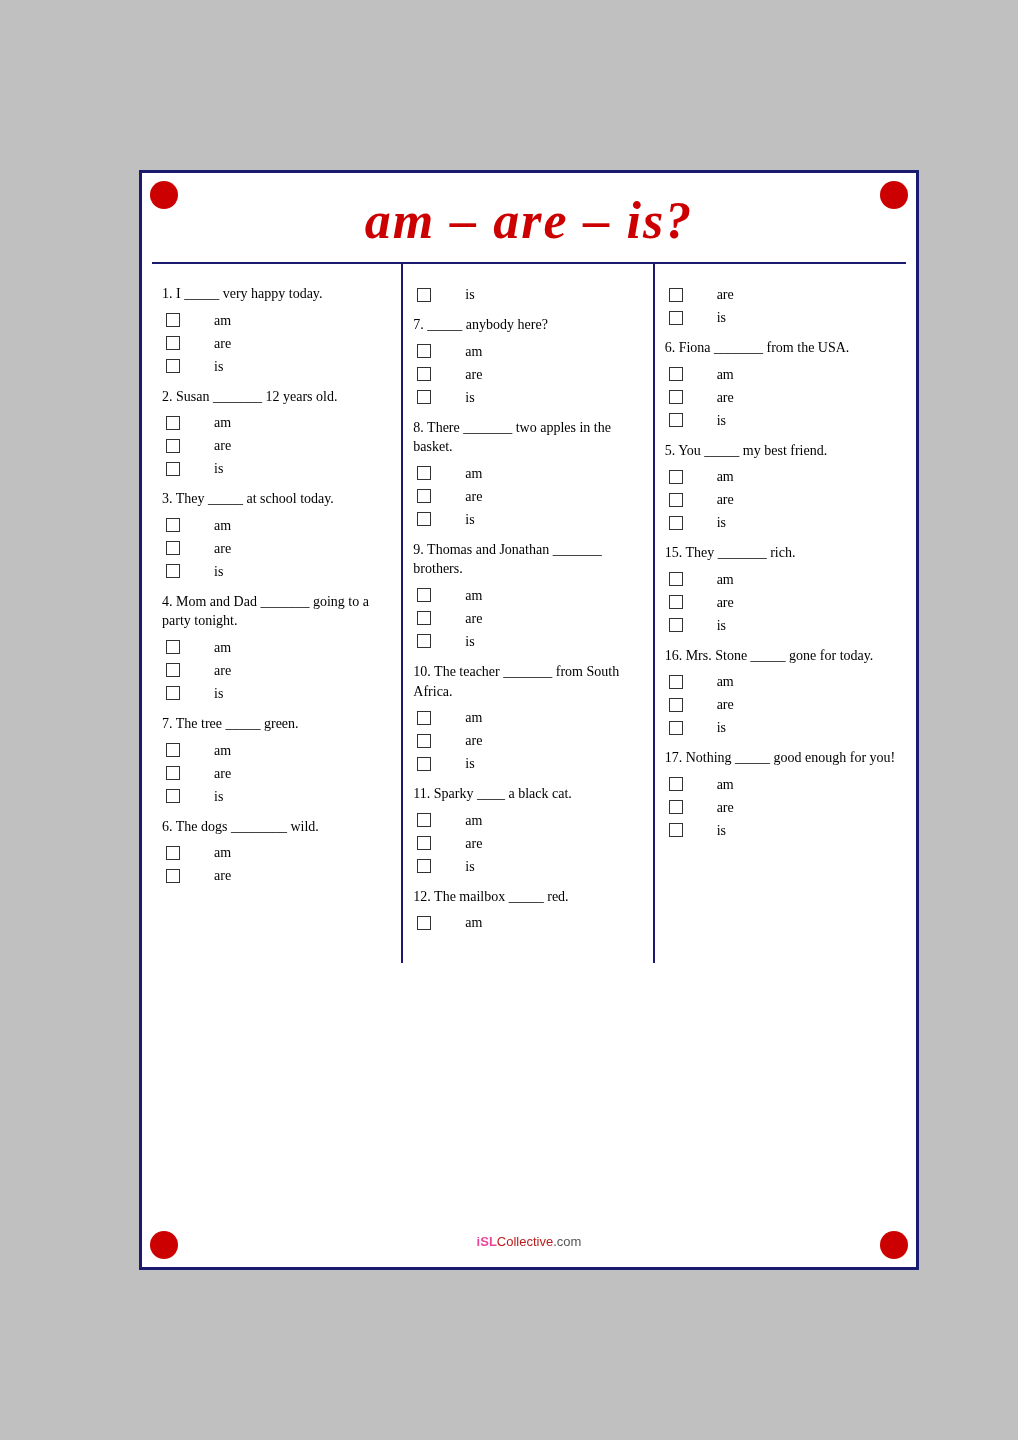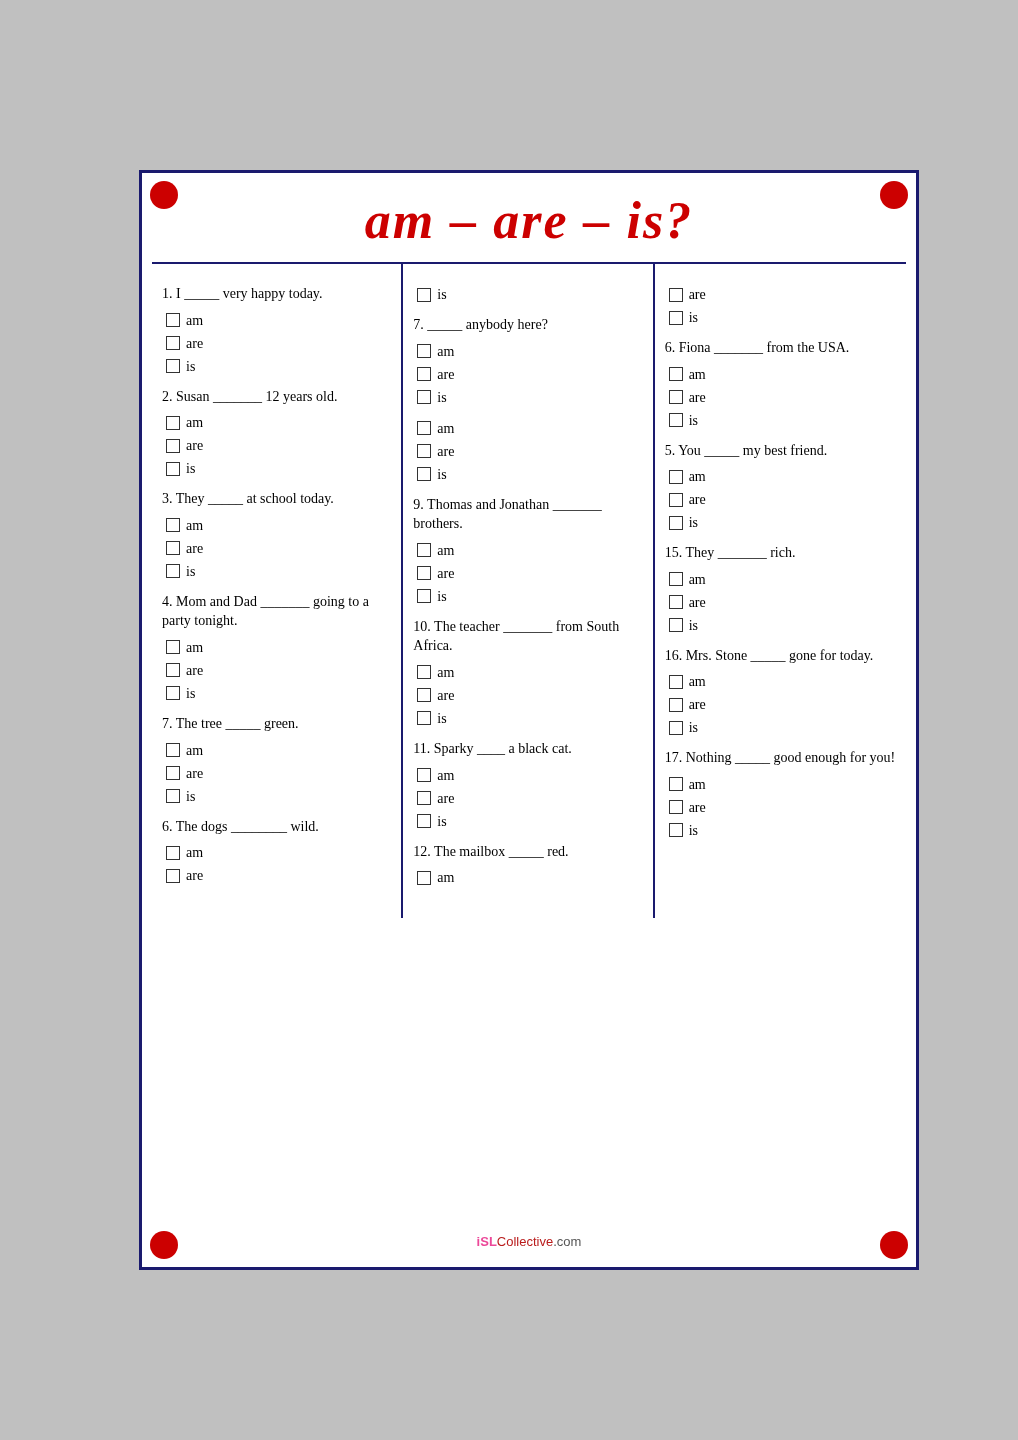--- a/index.html
+++ b/index.html
@@ -61,20 +61,21 @@
     }
     .options {
       margin-bottom: 10px;
       margin-left: 4px;
     }
     .option-item {
       display: flex;
       align-items: center;
       margin-bottom: 2px;
       font-size: 14px;
+      gap: 28px;
     }
     .checkbox {
       width: 14px;
       height: 14px;
       border: 1.5px solid #333;
       display: inline-block;
       margin-right: 6px;
       flex-shrink: 0;
     }
     .watermark {
@@ -216,20 +217,21 @@
         <div class="option-item">
             <span class="checkbox"></span>
             <span>are</span>
           </div>
         <div class="option-item">
             <span class="checkbox"></span>
             <span>is</span>
           </div>
       </div>
 
+      <div class="question">8. There _______ two apples in the basket.</div>
       <div class="options">
         <div class="option-item">
             <span class="checkbox"></span>
             <span>am</span>
           </div>
         <div class="option-item">
             <span class="checkbox"></span>
             <span>are</span>
           </div>
         <div class="option-item">

